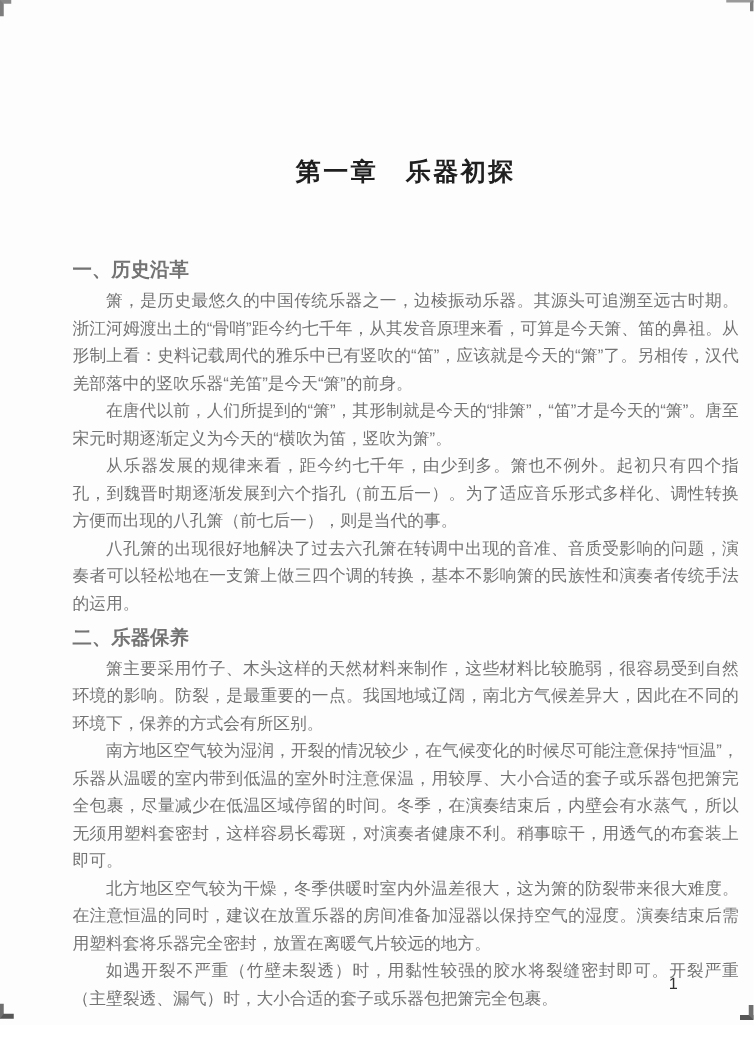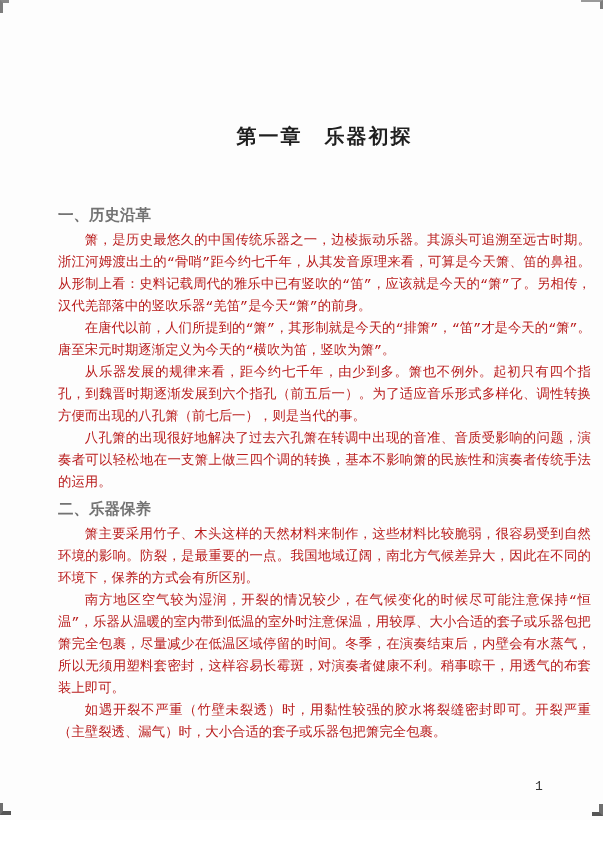--- a/index.html
+++ b/index.html
@@ -2,21 +2,21 @@
 <html><head>
 <meta charset="utf-8">
 <style>
   html, body { margin:0; padding:0; background:#ffffff; }
   .page {
     position:relative;
     width:603px; height:820px;
     background:#fefefef9;
     background-color:#fdfdfd;
     overflow:hidden;
-    font-family:Liberation Mono, monospace;
+    font-family:Liberation Sans, sans-serif;
   }
   .content {
     position:absolute;
     left:58px; top:0;
     width:533px;
     color:#262626;
   }
   .chapter-title {
     margin:125px 0 0 0;
     padding:0;
@@ -35,21 +35,21 @@
     color:#737373;
   }
   .section-history .section-heading { margin-top:55px; }
   .section-maintenance .section-heading { margin-top:6px; }
   .body-para {
     margin:0;
     text-indent:2em;
     font-size:13.4px;
     line-height:22px;
     text-align:justify;
-    color:#b91c1c;
+    color:#737373;
   }
   .page-number {
     position:absolute;
     left:535px; top:779px;
     font-size:13px;
     line-height:16px;
     color:#333333;
   }
   
   .mark { position:absolute; box-sizing:border-box; }
@@ -81,20 +81,21 @@
       <p class="body-para">箫，是历史最悠久的中国传统乐器之一，边棱振动乐器。其源头可追溯至远古时期。浙江河姆渡出土的“骨哨”距今约七千年，从其发音原理来看，可算是今天箫、笛的鼻祖。从形制上看：史料记载周代的雅乐中已有竖吹的“笛”，应该就是今天的“箫”了。另相传，汉代羌部落中的竖吹乐器“羌笛”是今天“箫”的前身。</p>
       <p class="body-para">在唐代以前，人们所提到的“箫”，其形制就是今天的“排箫”，“笛”才是今天的“箫”。唐至宋元时期逐渐定义为今天的“横吹为笛，竖吹为箫”。</p>
       <p class="body-para">从乐器发展的规律来看，距今约七千年，由少到多。箫也不例外。起初只有四个指孔，到魏晋时期逐渐发展到六个指孔（前五后一）。为了适应音乐形式多样化、调性转换方便而出现的八孔箫（前七后一），则是当代的事。</p>
       <p class="body-para">八孔箫的出现很好地解决了过去六孔箫在转调中出现的音准、音质受影响的问题，演奏者可以轻松地在一支箫上做三四个调的转换，基本不影响箫的民族性和演奏者传统手法的运用。</p>
     </section>
 
     <section class="section-maintenance">
       <h2 class="section-heading">二、乐器保养</h2>
       <p class="body-para">箫主要采用竹子、木头这样的天然材料来制作，这些材料比较脆弱，很容易受到自然环境的影响。防裂，是最重要的一点。我国地域辽阔，南北方气候差异大，因此在不同的环境下，保养的方式会有所区别。</p>
       <p class="body-para">南方地区空气较为湿润，开裂的情况较少，在气候变化的时候尽可能注意保持“恒温”，乐器从温暖的室内带到低温的室外时注意保温，用较厚、大小合适的套子或乐器包把箫完全包裹，尽量减少在低温区域停留的时间。冬季，在演奏结束后，内壁会有水蒸气，所以无须用塑料套密封，这样容易长霉斑，对演奏者健康不利。稍事晾干，用透气的布套装上即可。</p>
+      <p class="body-para">北方地区空气较为干燥，冬季供暖时室内外温差很大，这为箫的防裂带来很大难度。在注意恒温的同时，建议在放置乐器的房间准备加湿器以保持空气的湿度。演奏结束后需用塑料套将乐器完全密封，放置在离暖气片较远的地方。</p>
       <p class="body-para">如遇开裂不严重（竹壁未裂透）时，用黏性较强的胶水将裂缝密封即可。开裂严重（主壁裂透、漏气）时，大小合适的套子或乐器包把箫完全包裹。</p>
     </section>
 
   </main>
 
   <div class="page-number">1</div>
 
 </div>
 
 </body></html>

